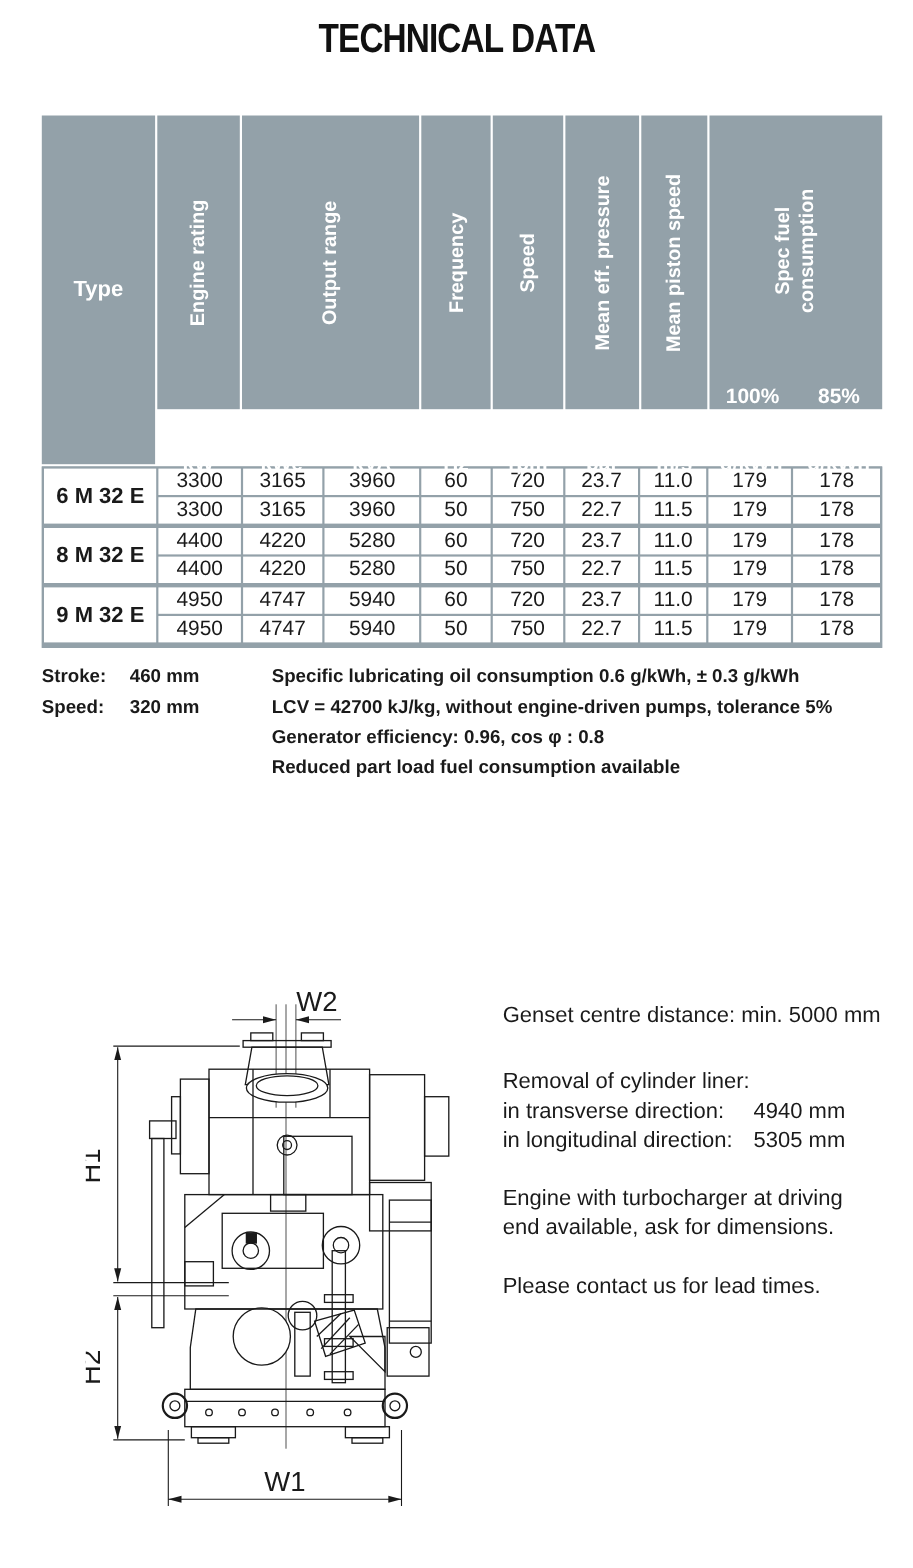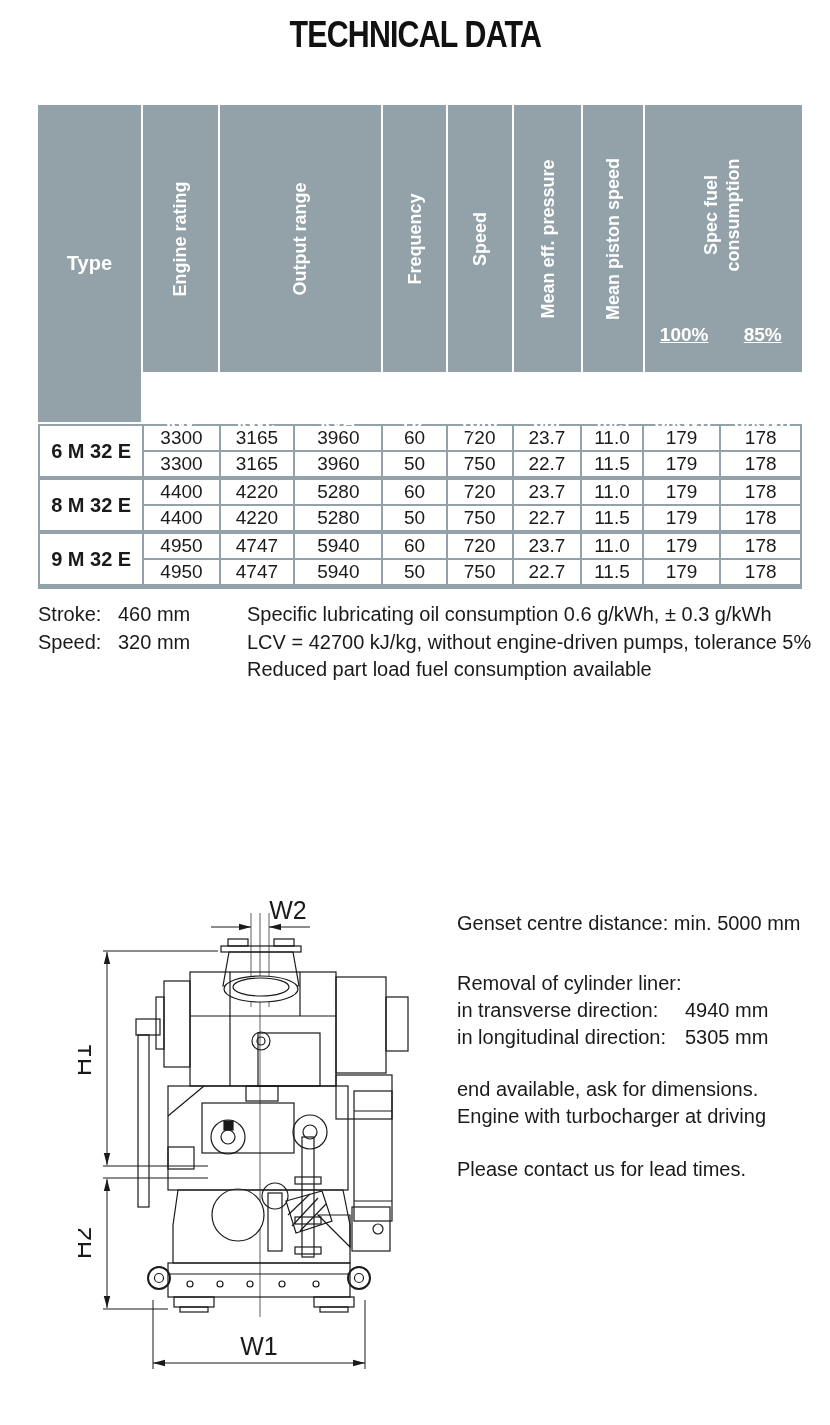--- a/index.html
+++ b/index.html
@@ -24,40 +24,40 @@
   .hc.type { grid-row:1/3; grid-column:1; display:flex; align-items:center; justify-content:center; font-size:20px; }
   .hc.tall { grid-row:1; }
   .vt {
     position:absolute; top:50%; left:50%;
     transform:translate(-50%,-50%) rotate(-90deg);
     white-space:nowrap; font-size:18px;
   }
   .hc.spec { grid-row:1; grid-column:9/11; display:flex; flex-direction:column; }
   .spec-rot { flex:1; position:relative; }
   .spec-rot .vt { white-space:pre-line; text-align:center; line-height:1.2; }
-  .spec-loads { display:grid; grid-template-columns:1fr 1fr; padding-bottom:26px; font-size:19px;text-decoration:underline; }
+  .spec-loads { display:grid; grid-template-columns:1fr 1fr; padding-bottom:0; font-size:19px; }
   .spec-loads span { text-align:center; }
   .hc.unit { grid-row:2; display:flex; align-items:center; justify-content:center; font-size:19px;margin-top:48px; }
   .c2{grid-column:2}.c3{grid-column:3}.c4{grid-column:4}.c5{grid-column:5}
   .c6{grid-column:6}.c7{grid-column:7}.c8{grid-column:8}.c9{grid-column:9}.c10{grid-column:10}
   .dbody {
     margin-top:2px; background:#93A1A9;
     border:2px solid #93A1A9; border-bottom-width:5px;
     display:flex; flex-direction:column; gap:4px;
   }
   .dg {
     display:grid;
     grid-template-columns:13.8fr 10fr 9.8fr 11.6fr 8.4fr 8.6fr 9fr 8fr 10.2fr 10.6fr;
     grid-template-rows:24px 24px; gap:2px; background:#93A1A9;
   }
   .dtype { grid-row:1/3; grid-column:1; background:#fff; display:flex; align-items:center; justify-content:center;
            font-weight:bold; font-size:20px; }
   .dc { background:#fff; display:flex; align-items:center; justify-content:center; font-size:19px; }
   
-  .notes { position:absolute; left:38px; top:601px; font-size:20px; line-height:27.5px; }
+  .notes { position:absolute; left:38px; top:601px; font-size:17px; line-height:27.5px;font-weight:bold; }
   .sb-row span.lbl { display:inline-block; width:80px; }
   .notelines { position:absolute; left:209px; top:0; white-space:nowrap; }
   
   .info { position:absolute; left:457px; top:910px; font-size:20px; line-height:27px; width:360px; }
   .info .gap33 { height:33px; } .info .gap25 { height:25px; } .info .gap26 { height:26px; }
   .kv { display:grid; grid-template-columns:228px auto; }
   
   .drawing { position:absolute; left:78px; top:885px; }
   .drawing svg text { font-family:"Liberation Sans", sans-serif; font-size:25px; fill:#1a1a1a; }
 </style>
@@ -183,20 +183,21 @@
   <div class="notes">
     <div class="sb-row">
       <span class="lbl">Stroke:</span><span>460 mm</span>
     </div>
     <div class="sb-row">
       <span class="lbl">Speed:</span><span>320 mm</span>
     </div>
     <div class="notelines">
       <div>Specific lubricating oil consumption 0.6 g/kWh, ± 0.3 g/kWh</div>
       <div>LCV = 42700 kJ/kg, without engine-driven pumps, tolerance 5%</div>
+      <div>Generator efficiency: 0.96, cos φ : 0.8</div>
       <div>Reduced part load fuel consumption available</div>
     </div>
   </div>
 
   <div class="drawing">
     <svg width="340" height="515" viewBox="0 0 340 515">
       <defs>
         <marker id="arr" viewBox="0 0 12 8" refX="12" refY="4" markerWidth="12" markerHeight="8" orient="auto-start-reverse" markerUnits="userSpaceOnUse">
           <path d="M12,4 L0,0.8 L0,7.2 Z" fill="#1a1a1a"></path>
         </marker>
@@ -305,19 +306,19 @@
     <div>Removal of cylinder liner:</div>
     <div class="kv">
       <span>in transverse direction:</span>
       <span>4940 mm</span>
     </div>
     <div class="kv">
       <span>in longitudinal direction:</span>
       <span>5305 mm</span>
     </div>
     <div class="gap25"></div>
+    <div>Engine with turbocharger at driving</div>
     <div>end available, ask for dimensions.</div>
-    <div>Engine with turbocharger at driving</div>
     <div class="gap26"></div>
     <div>Please contact us for lead times.</div>
   </div>
 
 </div>
 
 </body></html>

